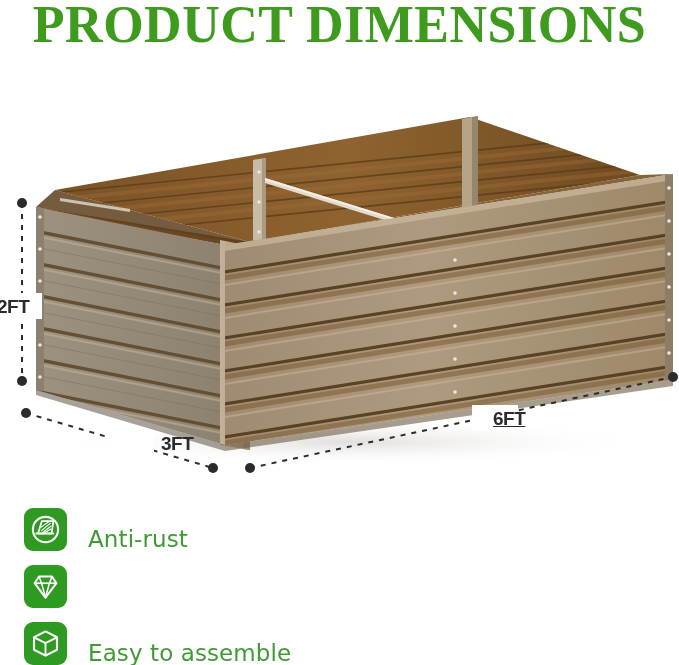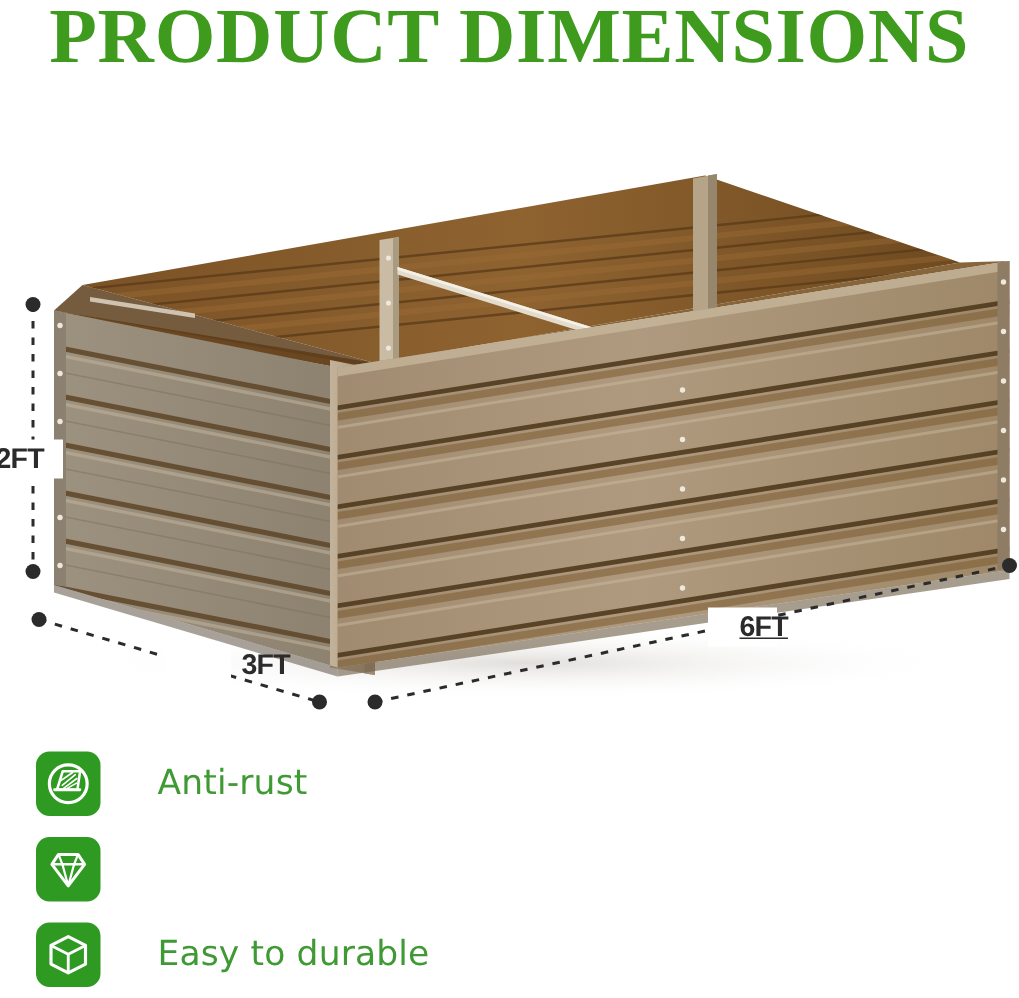--- a/index.html
+++ b/index.html
@@ -56,23 +56,22 @@
 
   
   #features {
     position: absolute;
     left: 24px;
     top: 494px;
     width: 400px;
   }
   .feature-row {
     display: flex;
-    align-items: center;
+    align-items: flex-end;
     height: 57px;
-    gap: 17px;
   }
   .feature-icon {
     width: 43px;
     height: 43px;
     border-radius: 9px;
     background: #2f9a22;
     display: flex;
     align-items: center;
     justify-content: center;
     flex: 0 0 auto;
@@ -355,16 +354,16 @@
   </div>
 
   <div class="feature-row">
     <span class="feature-icon">
       <svg width="31" height="31" viewBox="0 0 31 31" xmlns="http://www.w3.org/2000/svg">
         <path d="M15.5 3.4 L27.0 9.3 L27.0 21.7 L15.5 27.6 L4.0 21.7 L4.0 9.3 Z" fill="none" stroke="#ffffff" stroke-width="2.1" stroke-linejoin="round"></path>
         <path d="M4.0 9.3 L15.5 15.2 L27.0 9.3" fill="none" stroke="#ffffff" stroke-width="1.9" stroke-linejoin="round"></path>
         <line x1="15.5" y1="15.2" x2="15.5" y2="27.6" stroke="#ffffff" stroke-width="1.9"></line>
       </svg>
     </span>
-    <span class="feature-label">Easy to durable</span>
+    <span class="feature-label">Easy to assemble</span>
   </div>
 
 </div>
 
 </body></html>

